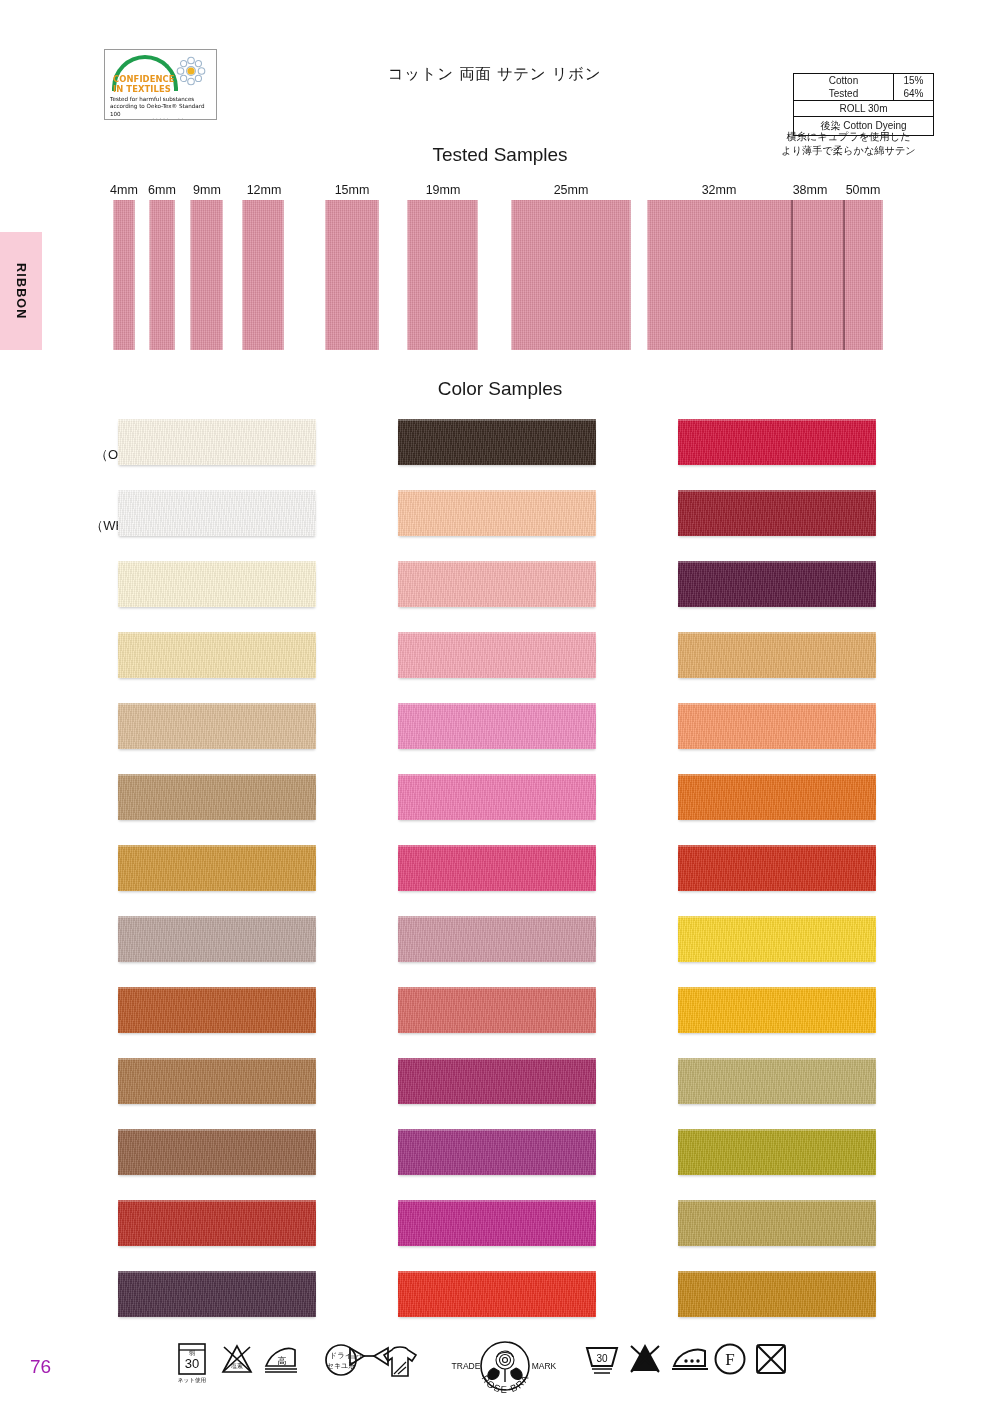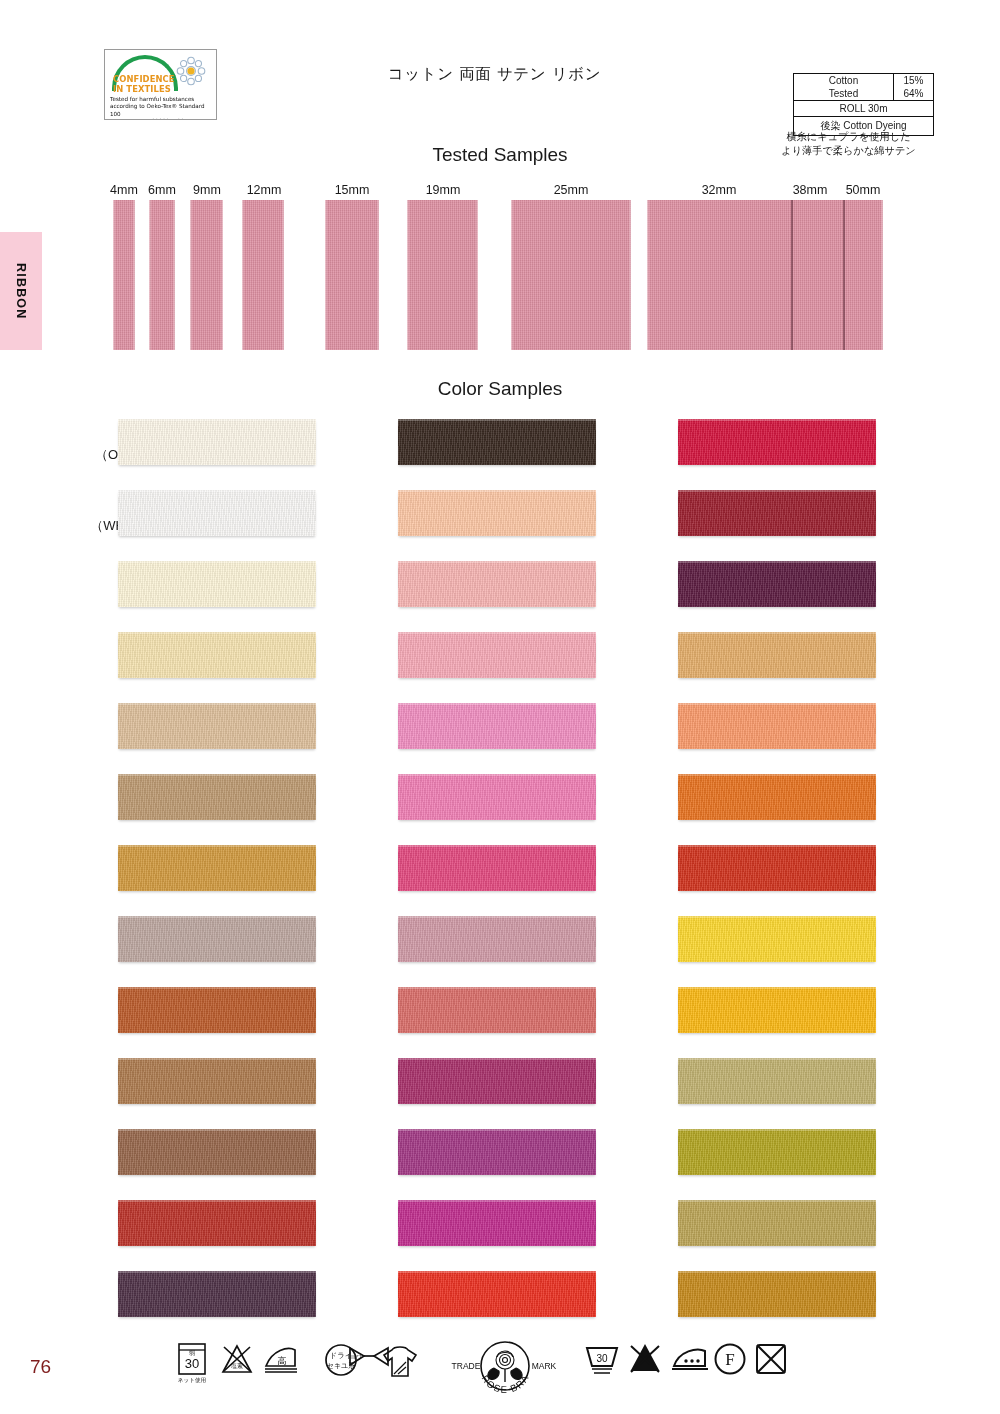--- a/index.html
+++ b/index.html
@@ -144,21 +144,21 @@
   .crow .cswatch::before {
     content: ""; position: absolute; left: 0; right: 0; top: 0; height: 2px;
     background: rgba(255,255,255,.22);
     box-shadow: 0 44px 0 -2px rgba(255,255,255,.14);
     pointer-events: none; z-index: 1;
   }
 
   
   #page-num {
     position: absolute; left: 30px; top: 1356px;
-    font-size: 19px; color: #7f1d1d;
+    font-size: 19px; color: #a21caf;
   }
   #care-row {
     position: absolute; left: 0; top: 1336px; width: 1000px; height: 62px;
   }
   .care-icon { position: absolute; top: 6px; }
   #rose-brand { position: absolute; left: 452px; top: 1340px; width: 106px; height: 54px; }
   svg { display: block; overflow: visible; }
 </style>
 </head>
 <body>

